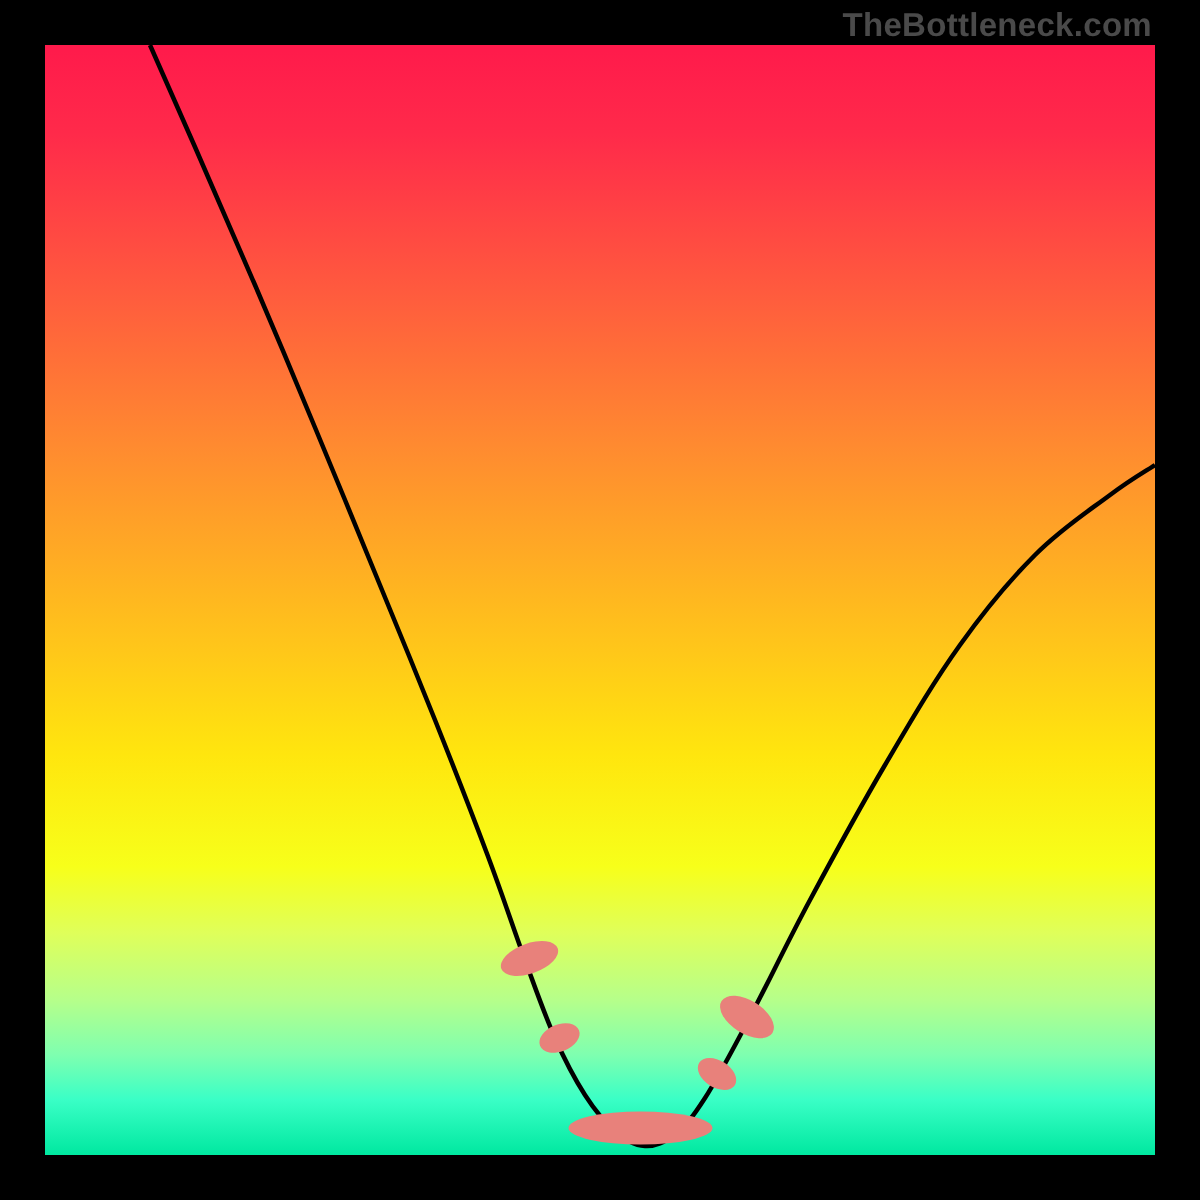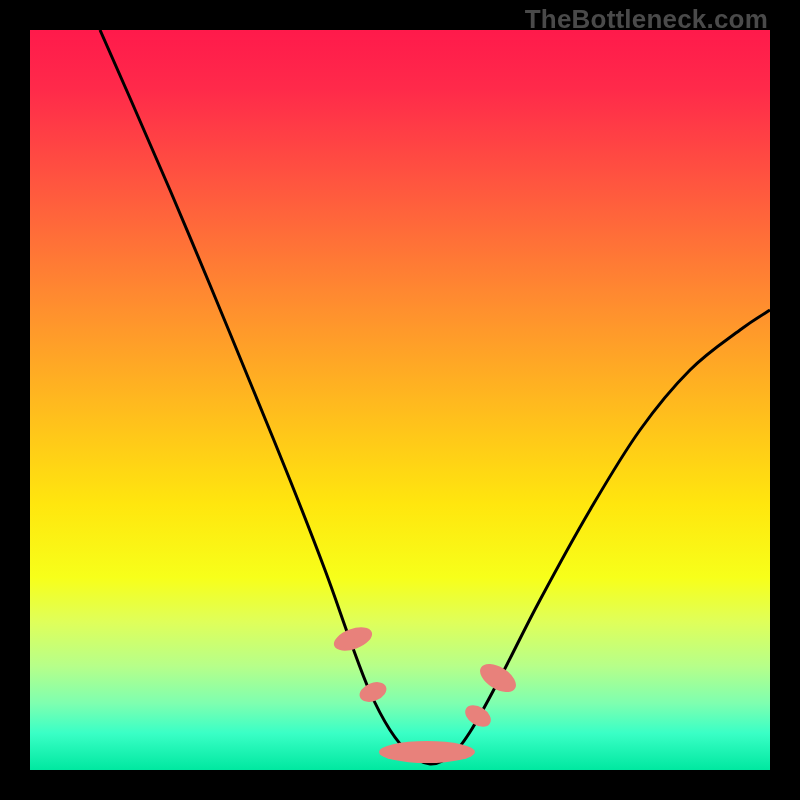--- a/index.html
+++ b/index.html
@@ -37,21 +37,21 @@
       #7effb0 91%,
       #3affc6 95%,
       #00e8a0 100%
     );
   }
   .attribution {
     position: absolute;
     top: 4px;
     right: 32px;
     font-family: Arial, Helvetica, sans-serif;
-    font-size: 26px;
+    font-size: 22px;
     font-weight: 600;
     color: #4a4a4a;
     letter-spacing: 0.2px;
   }
   svg.curve {
     position: absolute;
     left: 0;
     top: 0;
     width: 740px;
     height: 740px;

